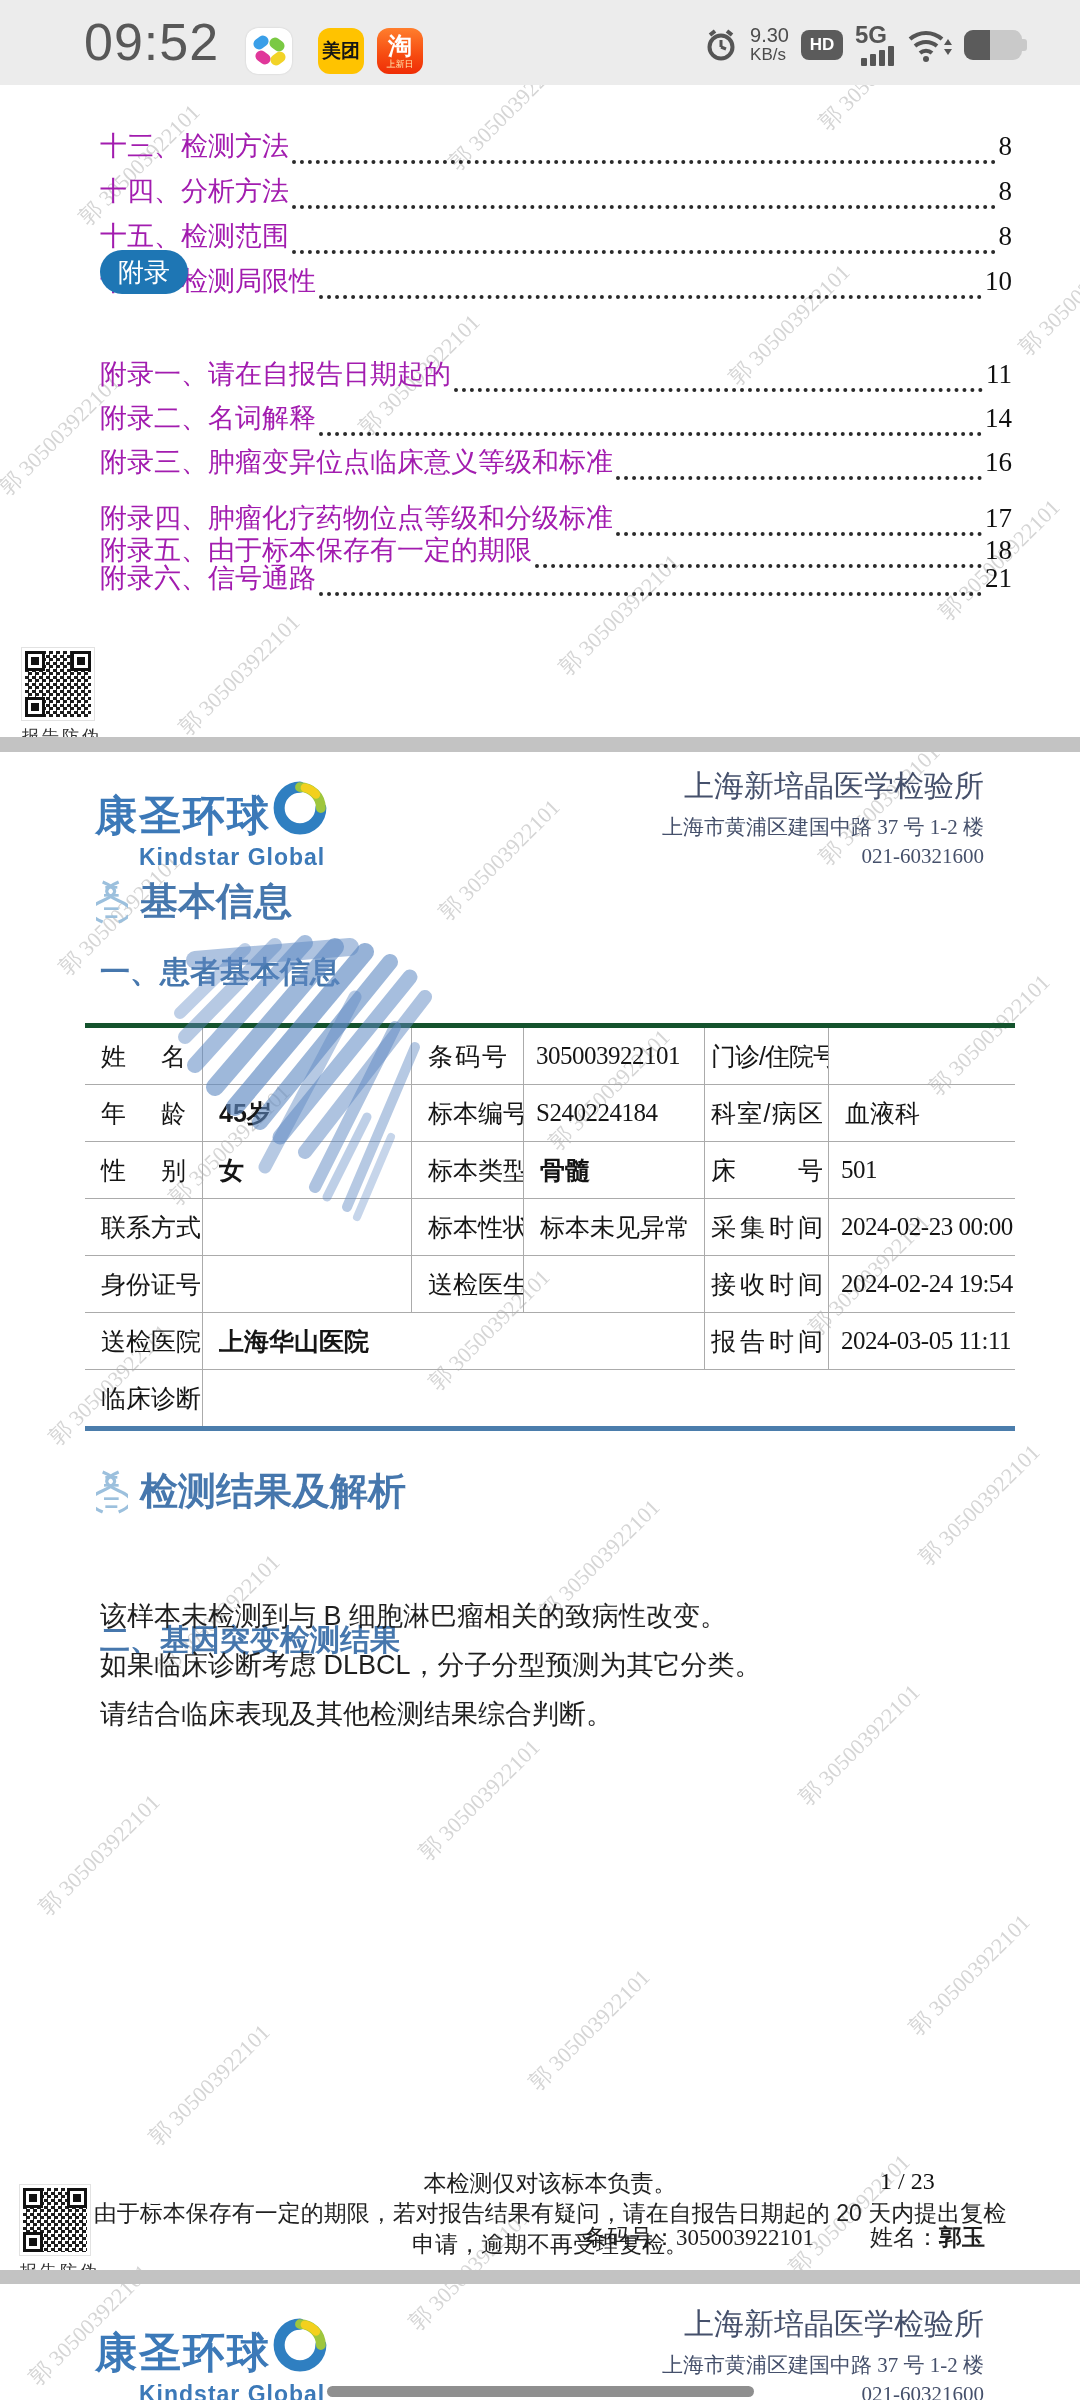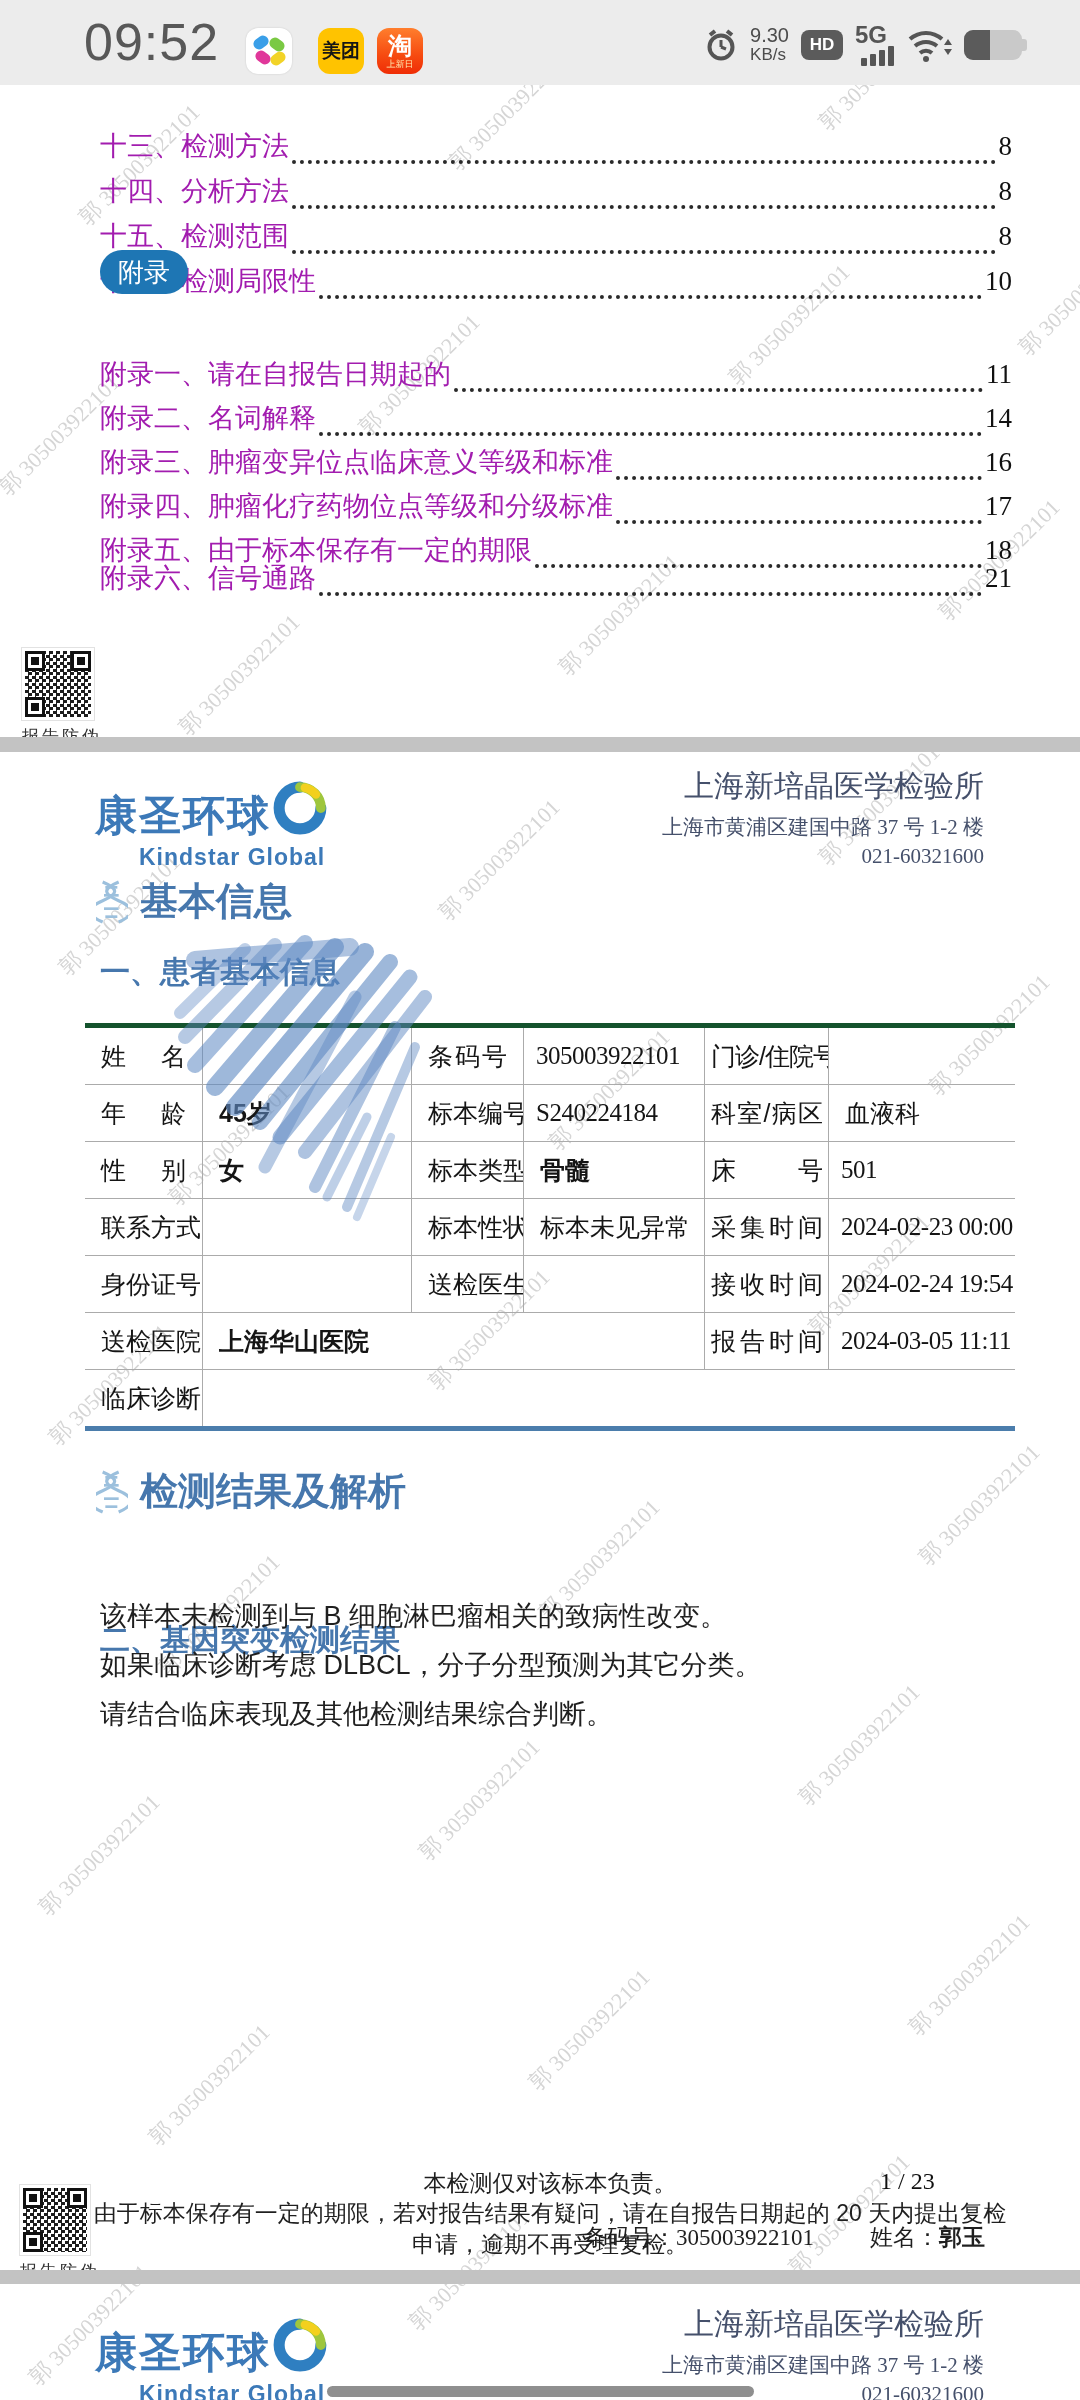--- a/index.html
+++ b/index.html
@@ -214,21 +214,21 @@
   <div class="trow" style="top:364px">
     <span class="tt">附录二、名词解释</span>
     <span class="dots"></span>
     <span class="tp">14</span>
   </div>
   <div class="trow" style="top:408px">
     <span class="tt">附录三、肿瘤变异位点临床意义等级和标准</span>
     <span class="dots"></span>
     <span class="tp">16</span>
   </div>
-  <div class="trow" style="top:452px">
+  <div class="trow" style="top:464px">
     <span class="tt">附录四、肿瘤化疗药物位点等级和分级标准</span>
     <span class="dots"></span>
     <span class="tp">17</span>
   </div>
   <div class="trow" style="top:496px">
     <span class="tt">附录五、由于标本保存有一定的期限</span>
     <span class="dots"></span>
     <span class="tp">18</span>
   </div>
   <div class="trow" style="top:524px">

